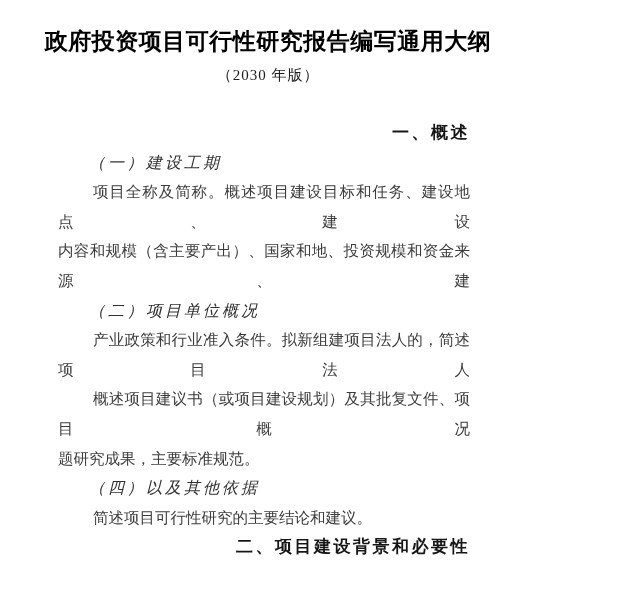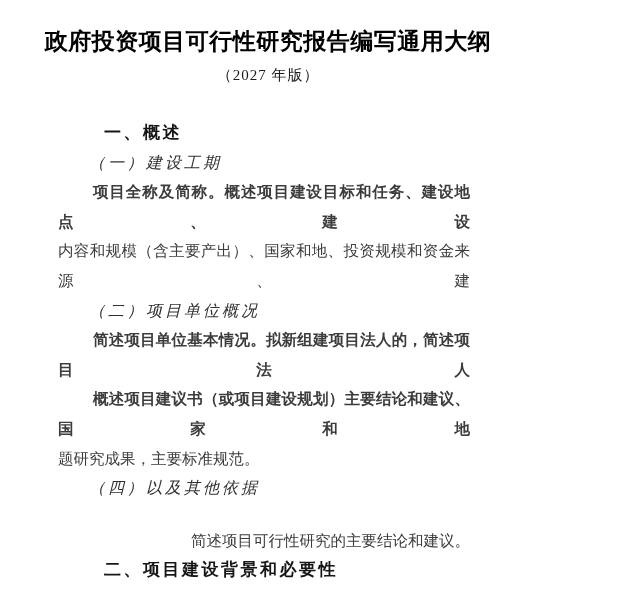--- a/index.html
+++ b/index.html
@@ -45,63 +45,62 @@
   
   .ln.full {
     text-align: justify;
     text-align-last: justify;
   }
   
   .ln.first {
     text-indent: 35px;
     text-align: justify;
     text-align-last: justify;
-    font-weight: bold;
   }
   
   .ln.last {
     text-align: left;
   }
   
   .ln.single {
     text-indent: 35px;
-    text-align: right;
-    margin-top: 23px;
+    text-align: left;
   }
   
   .ln.sub {
     padding-left: 31px;
     font-style: italic;
     font-size: 16px;
     letter-spacing: 3px;
     color: #303030;
   }
   
   .ln.h2 {
     padding-left: 46px;
     font-family: "Liberation Sans", "DejaVu Sans", sans-serif;
     font-style: normal;
     font-weight: 700;
     font-size: 17px;
     letter-spacing: 2.5px;
     color: #161616;
+    text-align: right;
   }
 </style>
 </head>
 <body>
 
 <div class="page">
   <div class="doc-title">政府投资项目可行性研究报告编写通用大纲</div>
-  <div class="doc-subtitle">（2027 年版）</div>
+  <div class="doc-subtitle">（2030 年版）</div>
   <div class="doc-body">
       <div class="ln h2">一、概述</div>
       <div class="ln sub">（一）建设工期</div>
       <div class="ln first">项目全称及简称。概述项目建设目标和任务、建设地点、建设</div>
       <div class="ln full">内容和规模（含主要产出）、国家和地、投资规模和资金来源、建</div>
       <div class="ln sub">（二）项目单位概况</div>
-      <div class="ln first">简述项目单位基本情况。拟新组建项目法人的，简述项目法人</div>
-      <div class="ln first">概述项目建议书（或项目建设规划）主要结论和建议、国家和地</div>
+      <div class="ln first">产业政策和行业准入条件。拟新组建项目法人的，简述项目法人</div>
+      <div class="ln first">概述项目建议书（或项目建设规划）及其批复文件、项目概况</div>
       <div class="ln last">题研究成果，主要标准规范。</div>
       <div class="ln sub">（四）以及其他依据</div>
       <div class="ln single">简述项目可行性研究的主要结论和建议。</div>
       <div class="ln h2">二、项目建设背景和必要性</div>
     </div>
 </div>
 
 </body></html>

